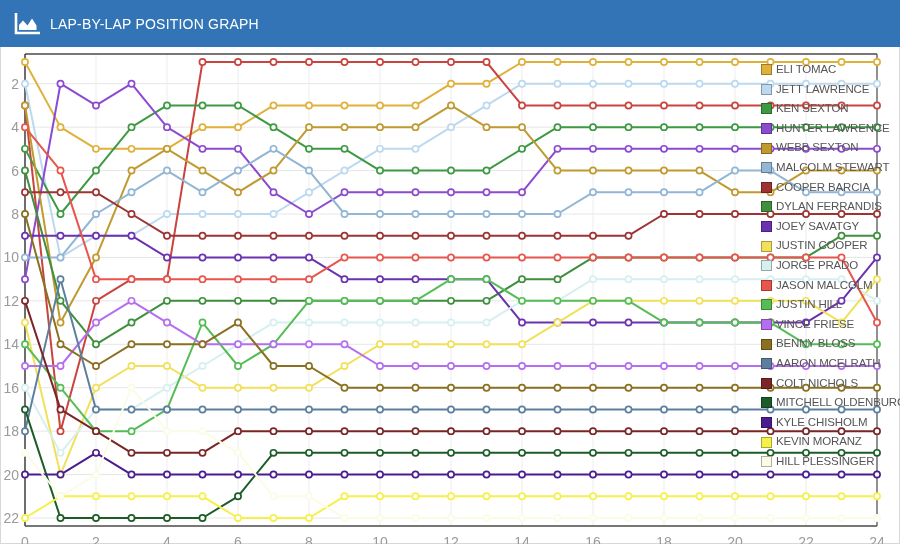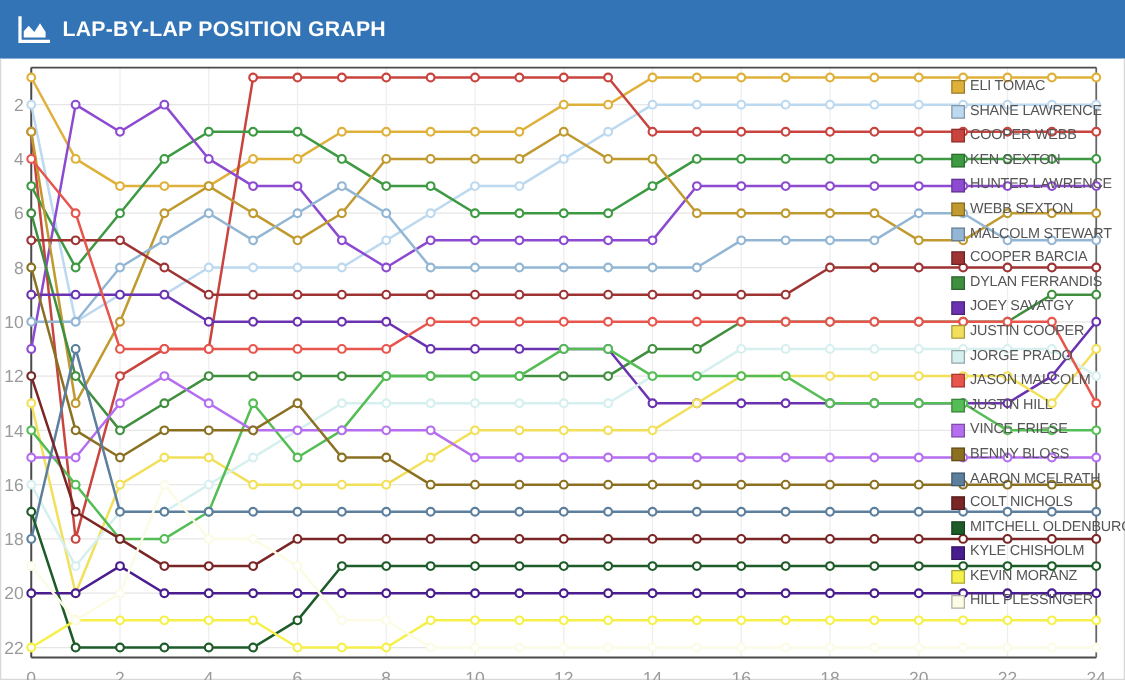--- a/index.html
+++ b/index.html
@@ -27,22 +27,22 @@
     padding-left: 14px;
   }
   #header-icon {
     width: 26px; height: 22px;
     margin-right: 10px;
     flex: 0 0 auto;
     display: block;
   }
   #header-title {
     color: #ffffff;
-    font-size: 17px;
-    font-weight: bold;
+    font-size: 14px;
+    font-weight: normal;
     letter-spacing: 0.2px;
     white-space: nowrap;
     font-family: "Liberation Sans", sans-serif;
   }
 
   
   #chart-frame {
     position: absolute;
     left: 0; top: 47px;
     width: 900px; height: 497px;
@@ -780,25 +780,21 @@
         </g>
     </svg>
 
     <div id="legend">
         <div class="legend-item">
           <span class="legend-swatch" style="background: rgb(224, 177, 58);"></span>
           <span class="legend-label">ELI TOMAC</span>
         </div>
         <div class="legend-item">
           <span class="legend-swatch" style="background: rgb(188, 217, 239);"></span>
-          <span class="legend-label">SHANE LAWRENCE</span>
-        </div>
-        <div class="legend-item">
-          <span class="legend-swatch" style="background: rgb(201, 68, 62);"></span>
-          <span class="legend-label">COOPER WEBB</span>
+          <span class="legend-label">JETT LAWRENCE</span>
         </div>
         <div class="legend-item">
           <span class="legend-swatch" style="background: rgb(61, 154, 66);"></span>
           <span class="legend-label">KEN SEXTON</span>
         </div>
         <div class="legend-item">
           <span class="legend-swatch" style="background: rgb(140, 74, 209);"></span>
           <span class="legend-label">HUNTER LAWRENCE</span>
         </div>
         <div class="legend-item">

